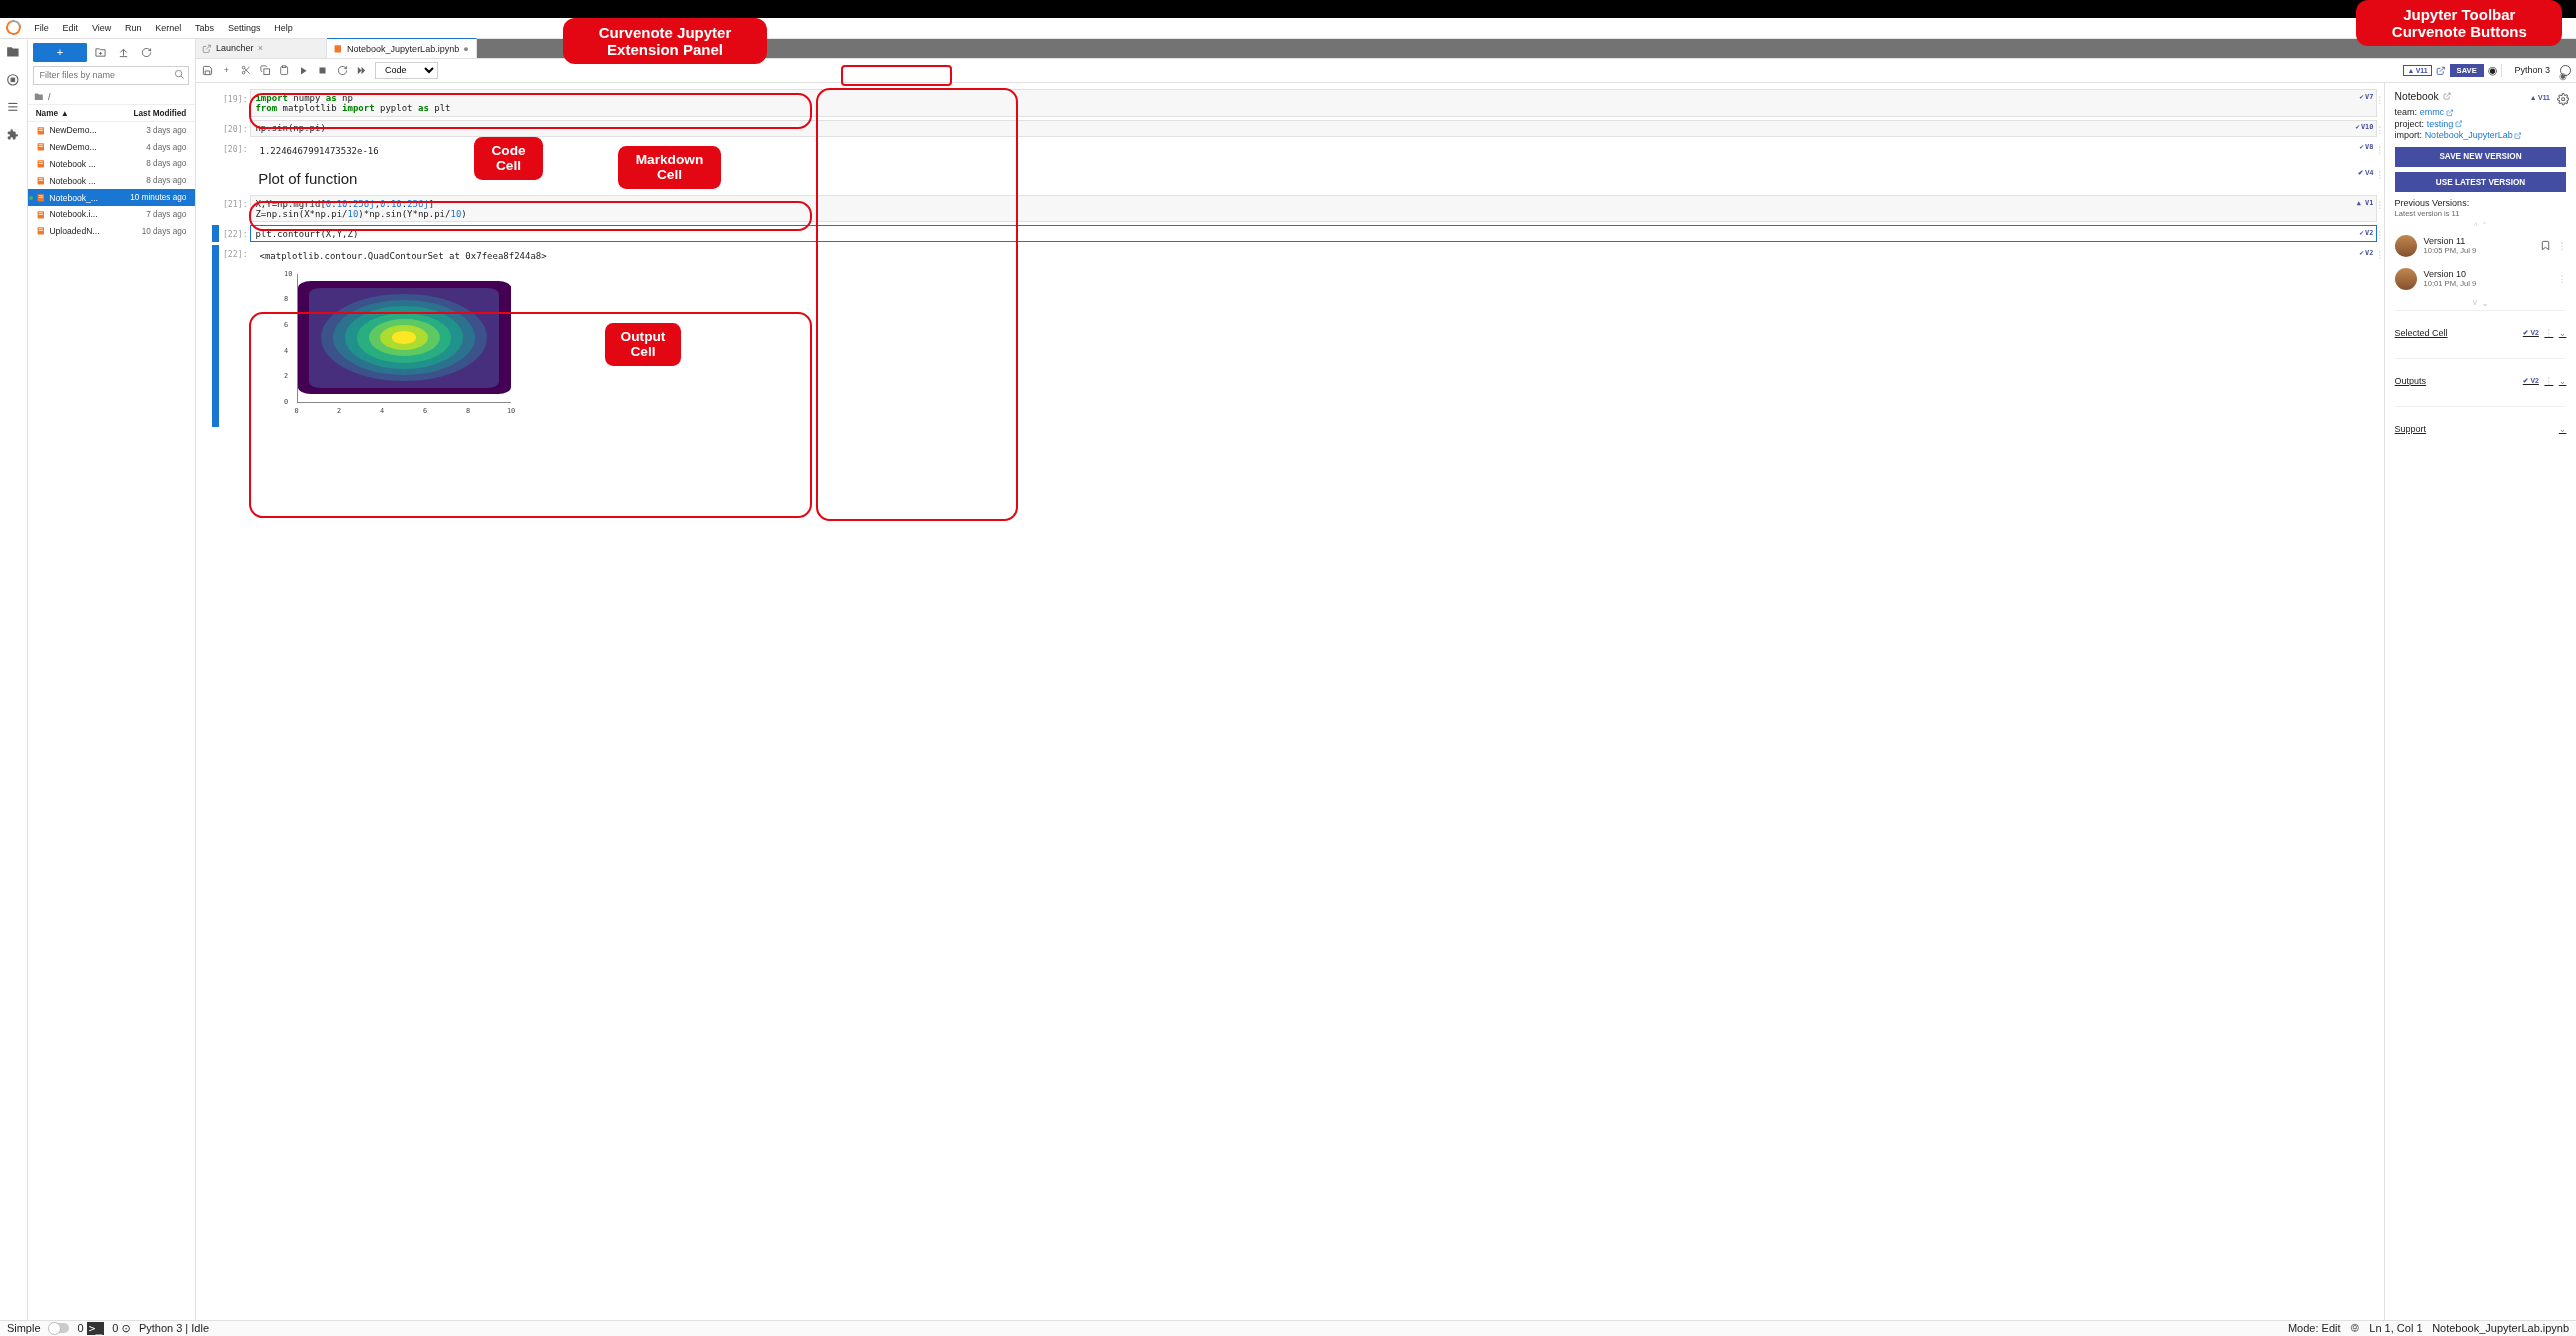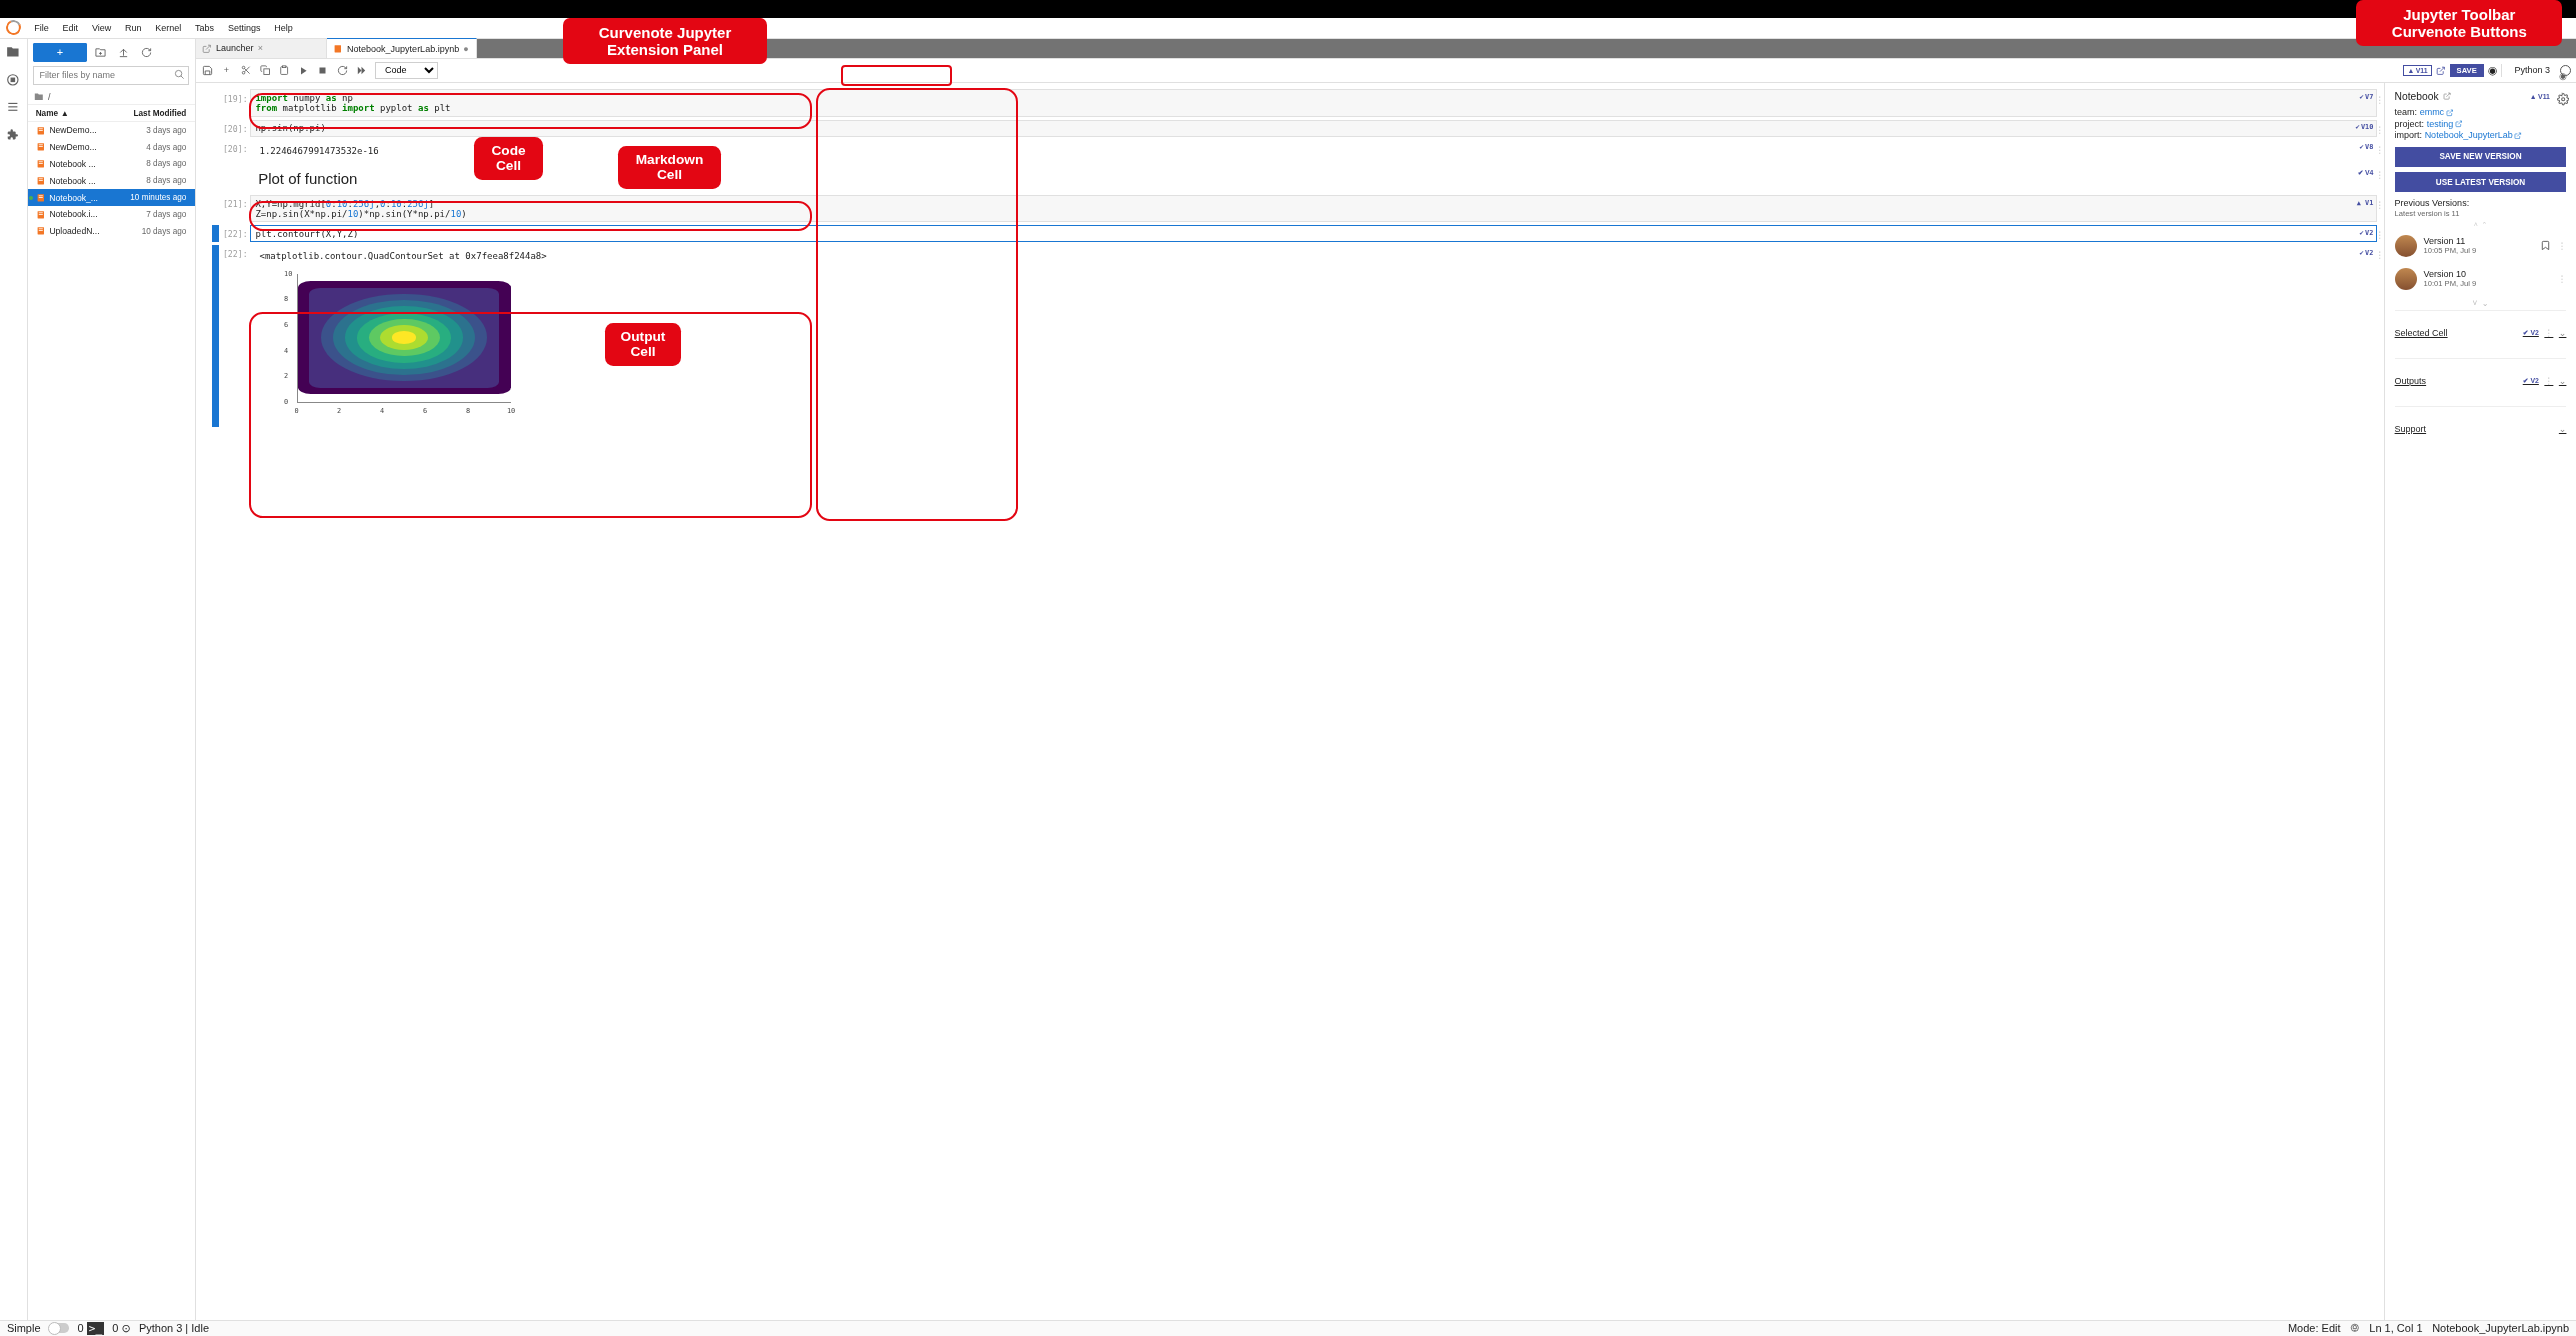--- a/index.html
+++ b/index.html
@@ -57,26 +57,26 @@
   .cell-body { flex:1; border:0.7px solid transparent; padding:2.7px 4.1px; position:relative; font-family:Menlo,Consolas,monospace; font-size:9px;}
   .cell-body.code { background:#f7f7f7; border-color:#e0e0e0;}
   .cell-body.code.focused { border-color:#1976d2; background:#fff;}
   .cell-body .vbadge { position:absolute; right:2.7px; top:2.7px; font-size:6.9px; font-weight:700; color:#434da1; display:flex;align-items:center;gap:1.4px;}
   .cell-body .more-dots { position:absolute; right:-8.2px; top:4.1px; color:#bbb;}
   .md-cell { font-family:inherit; padding:4.1px 6.9px;}
   .md-cell h2 { font-size:15px; font-weight:500;}
   .output-text { font-family:Menlo,Consolas,monospace; padding:2.7px 4.1px;}
   .kw { color:#008000; font-weight:bold;} .num{color:#1976d2;}
 
-  .callout { background:#e30613; color:#fff; border-radius:7px; padding:5.5px 12.4px; font-size:15px; font-weight:700; text-align:center; position:absolute; z-index:50; line-height:1.15;}
+  .callout { background:#e30613; color:#fff; border-radius:12px; padding:5.5px 12.4px; font-size:15px; font-weight:700; text-align:center; position:absolute; z-index:50; line-height:1.15;}
   .callout.small { font-size:13.7px; border-radius:8.2px;}
   .redbox { position:absolute; border:2.7px solid #e30613; border-radius:13.7px; z-index:40; pointer-events:none;}
 
   .right-panel { width:192px; border-left:0.7px solid #e0e0e0; padding:8.2px 9.6px; overflow:auto; font-size:9px;}
-  .rp-row { display:flex; align-items:center; gap:4.1px; margin-bottom:4.1px;}
+  .rp-row { display:flex; align-items:flex-end; gap:4.1px; margin-bottom:4.1px;}
   .rp-title { font-size:10.3px; font-weight:500; flex:1; display:flex; align-items:center; gap:4.1px;}
   .rp-link { color:#1976d2; text-decoration:none;}
   .rp-btn { display:block; width:100%; background:#434da1; color:#fff; border:none; padding:5.5px 0; margin:5.5px 0; font-size:8.2px; font-weight:700; cursor:pointer;}
   .version-item { display:flex; align-items:center; gap:6.9px; padding:5.5px 0;}
   .avatar { width:22px;height:22px;border-radius:50%; background:linear-gradient(#c08850,#855030);}
   .v-label { font-size:9px; font-weight:500;}
   .v-time { font-size:7.6px; color:#666;}
   .section-hdr { display:flex; align-items:center; border-top:0.7px solid #eee; padding:17px 0; margin-top:2.7px;text-decoration:underline;}
   .section-hdr .s-title { flex:1; font-size:9px;}
 

